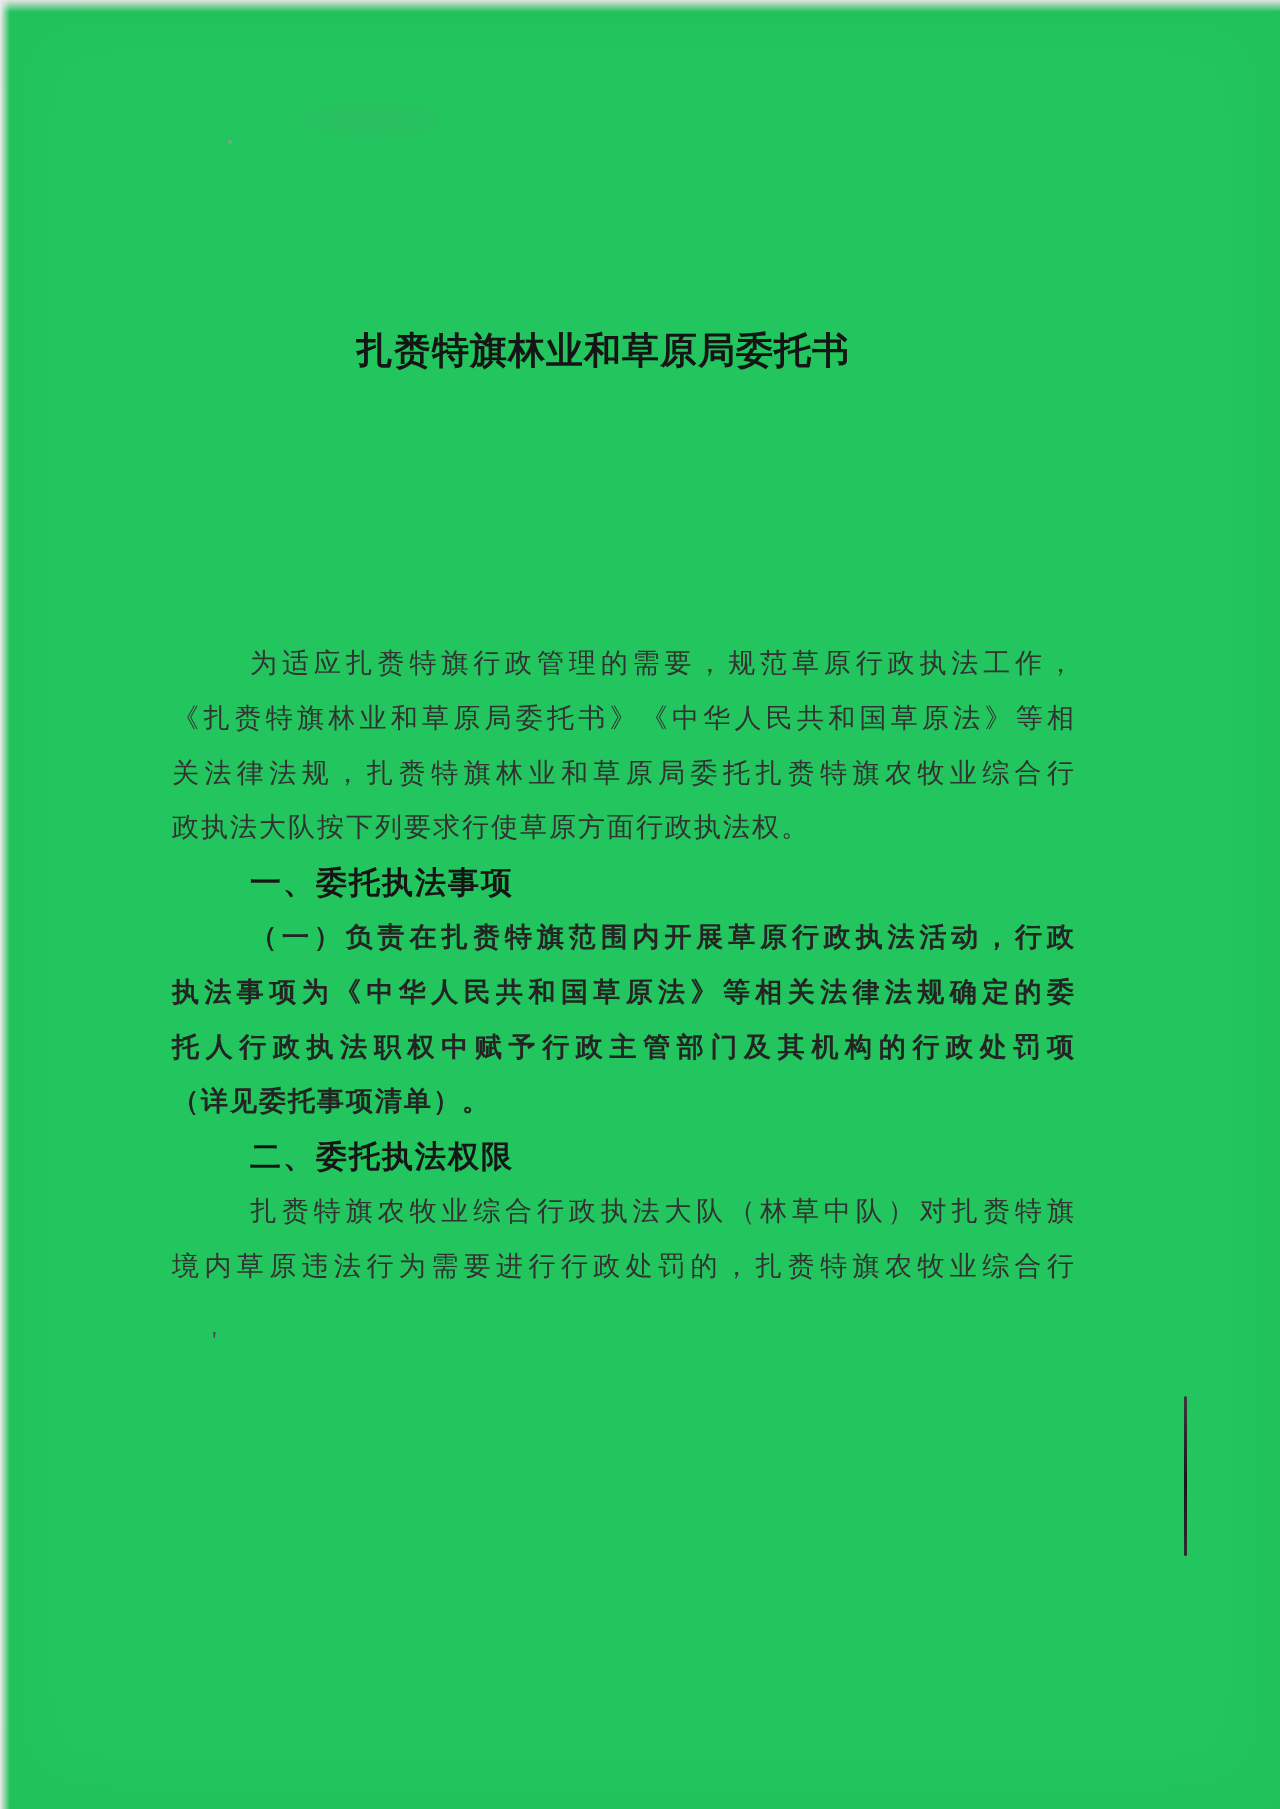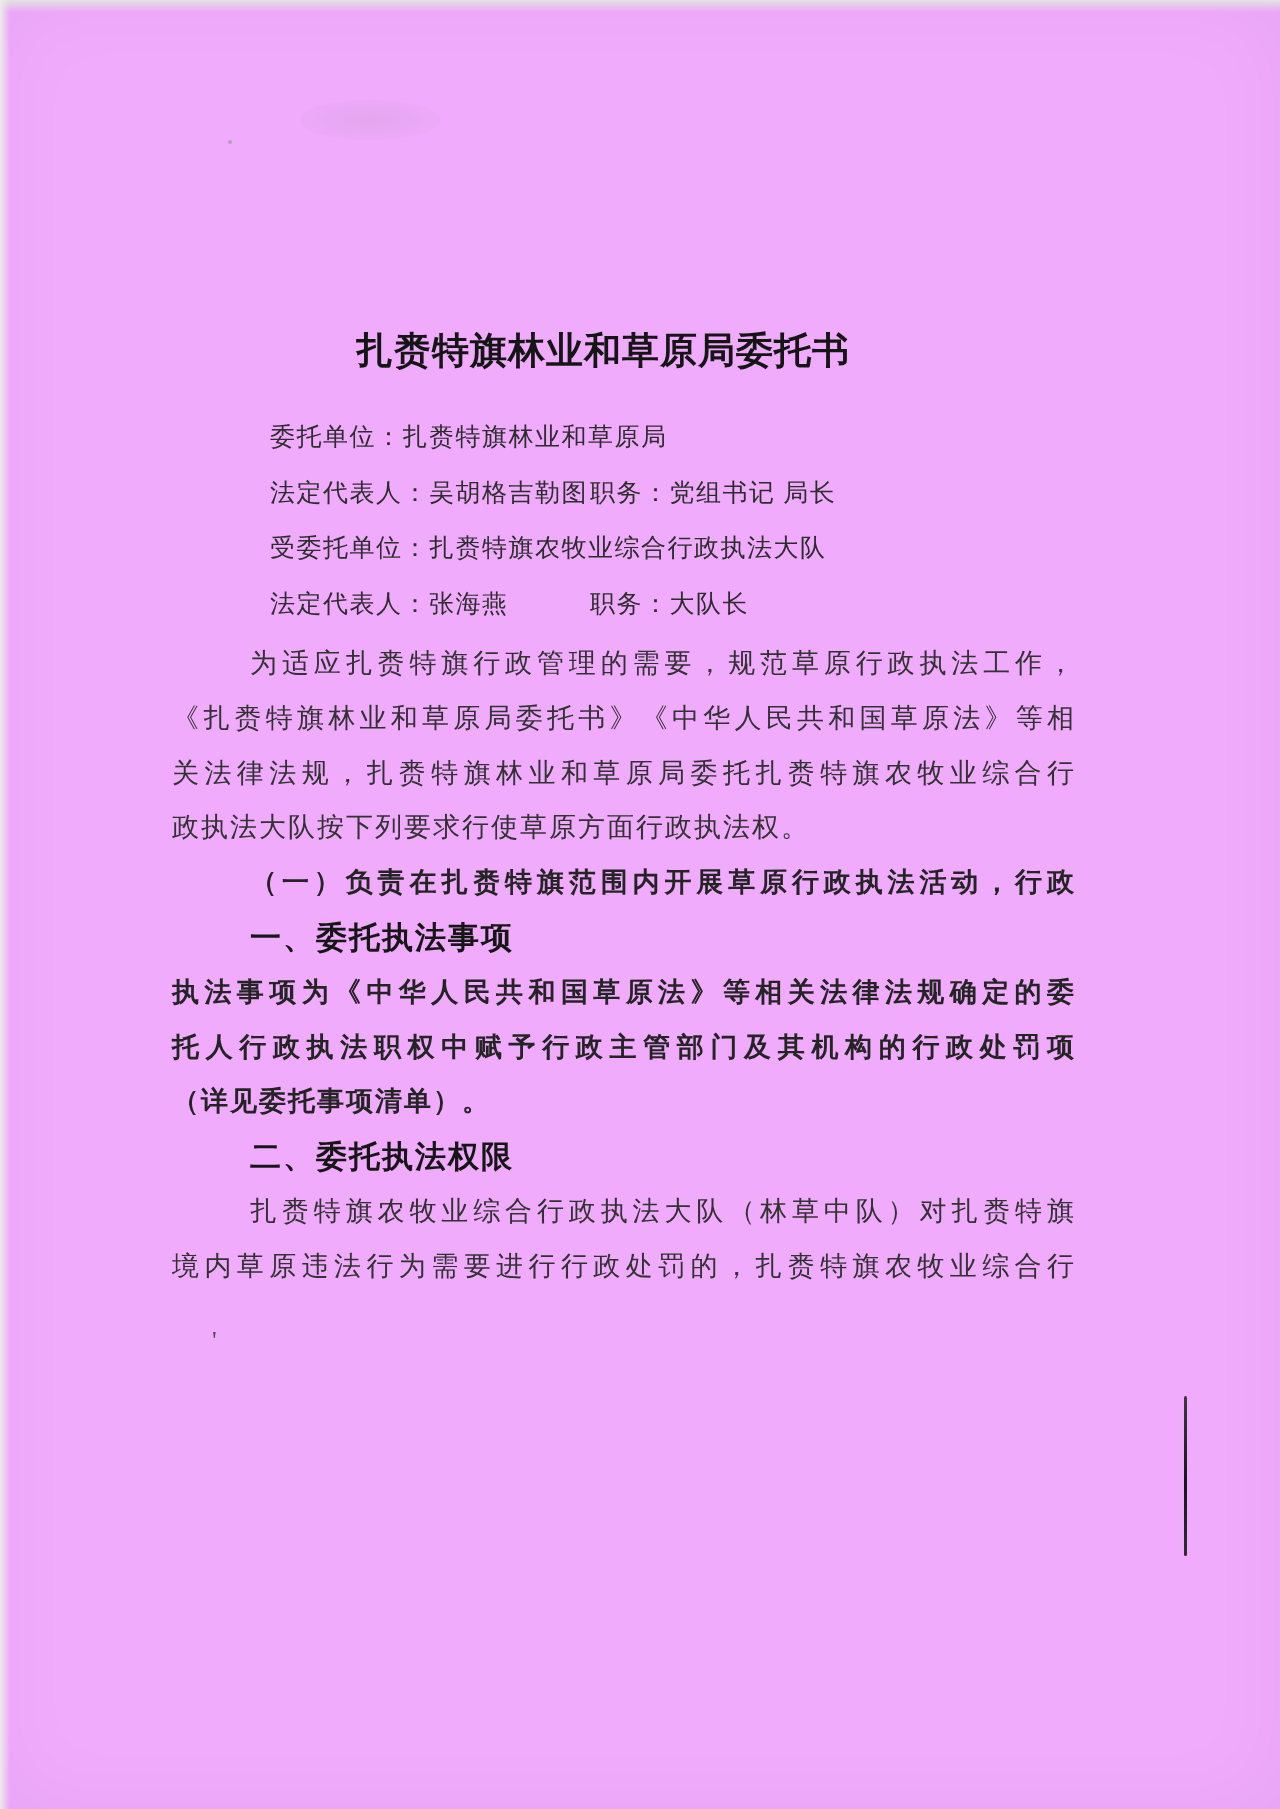--- a/index.html
+++ b/index.html
@@ -5,21 +5,21 @@
   html,body { margin:0; padding:0; }
   body {
     width:1280px; height:1809px;
     background:#f4f4f3;
     font-family:"Liberation Serif", serif;
     position:relative;
     overflow:hidden;
   }
   .page {
     position:absolute; inset:0;
-    background:#f0abfc;
+    background:#22c55e;
     box-shadow: inset 0 0 90px rgba(0,0,0,0.035);
   }
   
   .scan-top-shade {
     position:absolute; top:0; left:0; right:0; height:12px;
     background:linear-gradient(#e3e3e2, rgba(255,255,255,0));
   }
   .scan-left-shade {
     position:absolute; top:0; left:0; bottom:0; width:10px;
     background:linear-gradient(90deg, #ececea, rgba(255,255,255,0));
@@ -100,34 +100,28 @@
 <body>
 
 <div class="page">
   <div class="scan-top-shade"></div>
   <div class="scan-left-shade"></div>
   <div class="artifact-smudge"></div>
   <div class="artifact-dot"></div>
 
   <h1 class="doc-title">扎赉特旗林业和草原局委托书</h1>
 
-  <div class="meta-block" id="meta-block">
-      <div class="meta-line"><span class="meta-left">委托单位：扎赉特旗林业和草原局</span></div>
-      <div class="meta-line"><span class="meta-left">法定代表人：吴胡格吉勒图</span><span class="meta-right">职务：党组书记 局长</span></div>
-      <div class="meta-line"><span class="meta-left">受委托单位：扎赉特旗农牧业综合行政执法大队</span></div>
-      <div class="meta-line"><span class="meta-left">法定代表人：张海燕</span><span class="meta-right">职务：大队长</span></div>
-    </div>
 
   <div class="body-block" id="body-block">
       <div class="body-line style-kai indent fill">为适应扎赉特旗行政管理的需要，规范草原行政执法工作，</div>
       <div class="body-line style-kai fill">《扎赉特旗林业和草原局委托书》《中华人民共和国草原法》等相</div>
       <div class="body-line style-kai fill">关法律法规，扎赉特旗林业和草原局委托扎赉特旗农牧业综合行</div>
       <div class="body-line style-kai">政执法大队按下列要求行使草原方面行政执法权。</div>
+      <div class="body-line style-heading indent">一、委托执法事项</div>
       <div class="body-line style-kai-bold indent fill">（一）负责在扎赉特旗范围内开展草原行政执法活动，行政</div>
-      <div class="body-line style-heading indent">一、委托执法事项</div>
       <div class="body-line style-kai-bold fill">执法事项为《中华人民共和国草原法》等相关法律法规确定的委</div>
       <div class="body-line style-kai-bold fill">托人行政执法职权中赋予行政主管部门及其机构的行政处罚项</div>
       <div class="body-line style-kai-bold">（详见委托事项清单）。</div>
       <div class="body-line style-heading indent">二、委托执法权限</div>
       <div class="body-line style-kai indent fill">扎赉特旗农牧业综合行政执法大队（林草中队）对扎赉特旗</div>
       <div class="body-line style-kai fill">境内草原违法行为需要进行行政处罚的，扎赉特旗农牧业综合行</div>
     </div>
 
   <div class="artifact-vline"></div>
   <div class="artifact-apostrophe">'</div>

